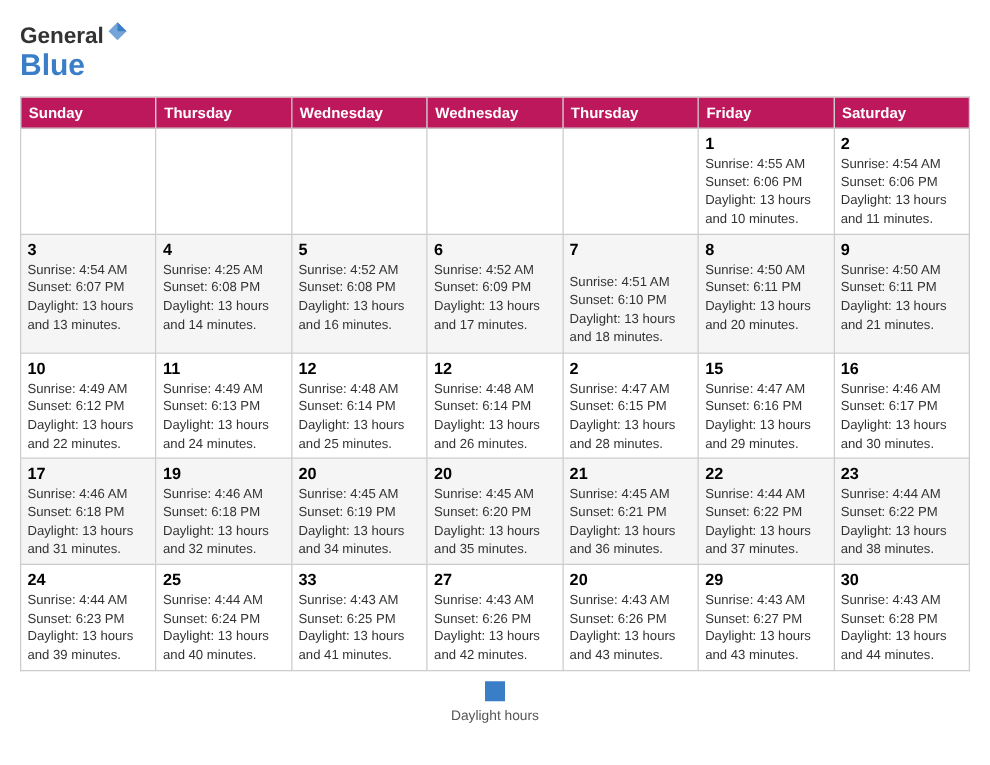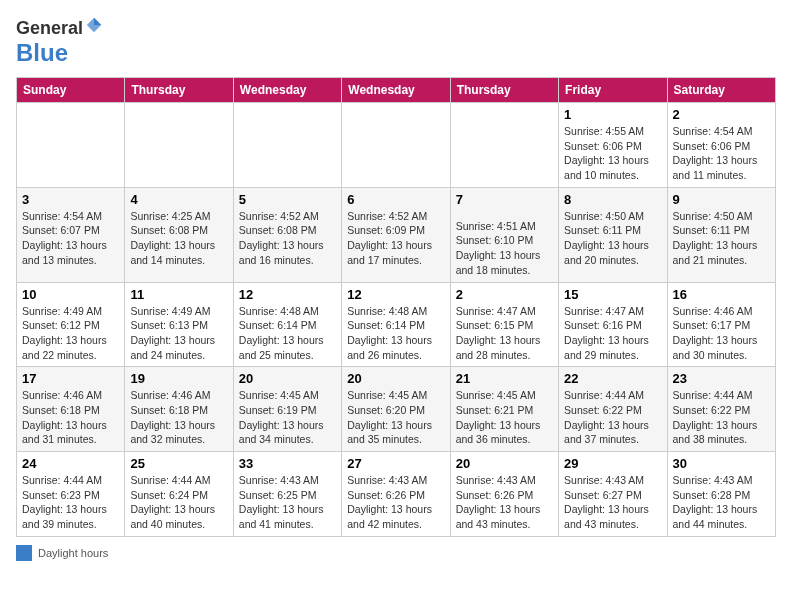--- a/index.html
+++ b/index.html
@@ -92,20 +92,21 @@
     .empty-cell {
       background: #fff !important;
     }
     .footer-note {
       margin-top: 8px;
       font-size: 11px;
       color: #555;
       display: flex;
       align-items: center;
       gap: 6px;
+      flex-direction: column;
     }
     .footer-swatch {
       width: 16px;
       height: 16px;
       background: #3a7ec8;
       display: inline-block;
     }
   </style>
 </head>
 <body>

